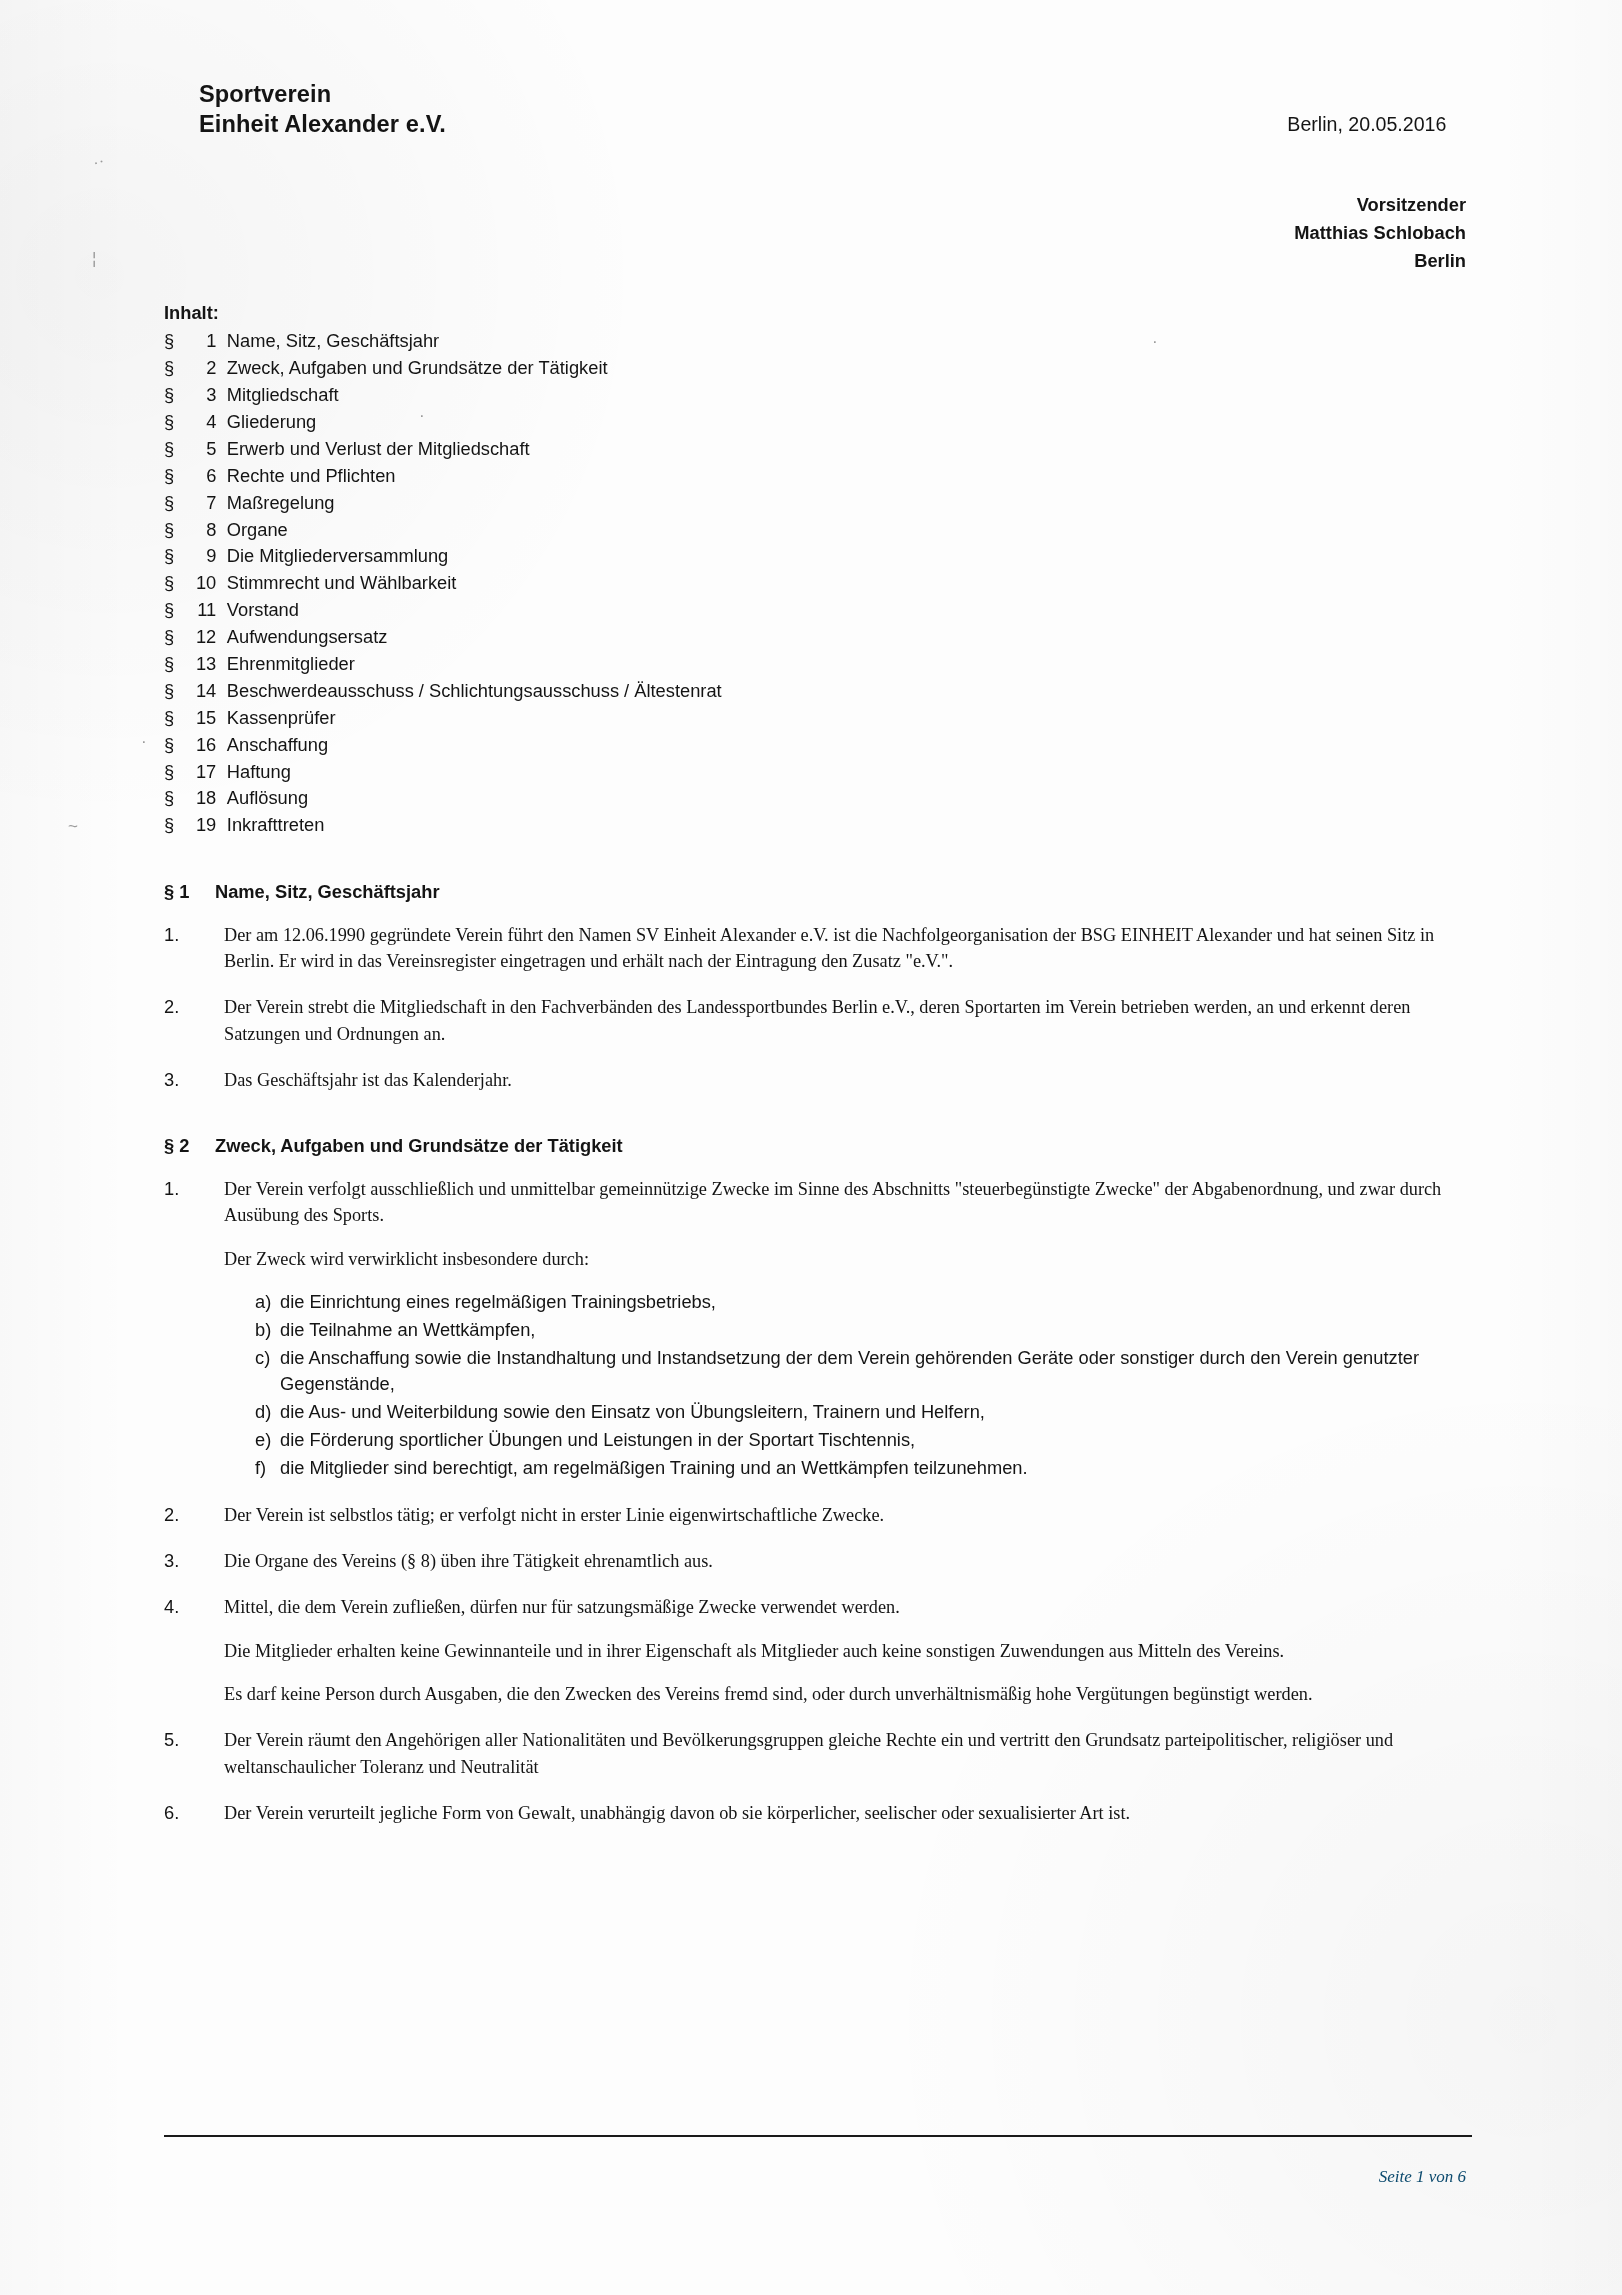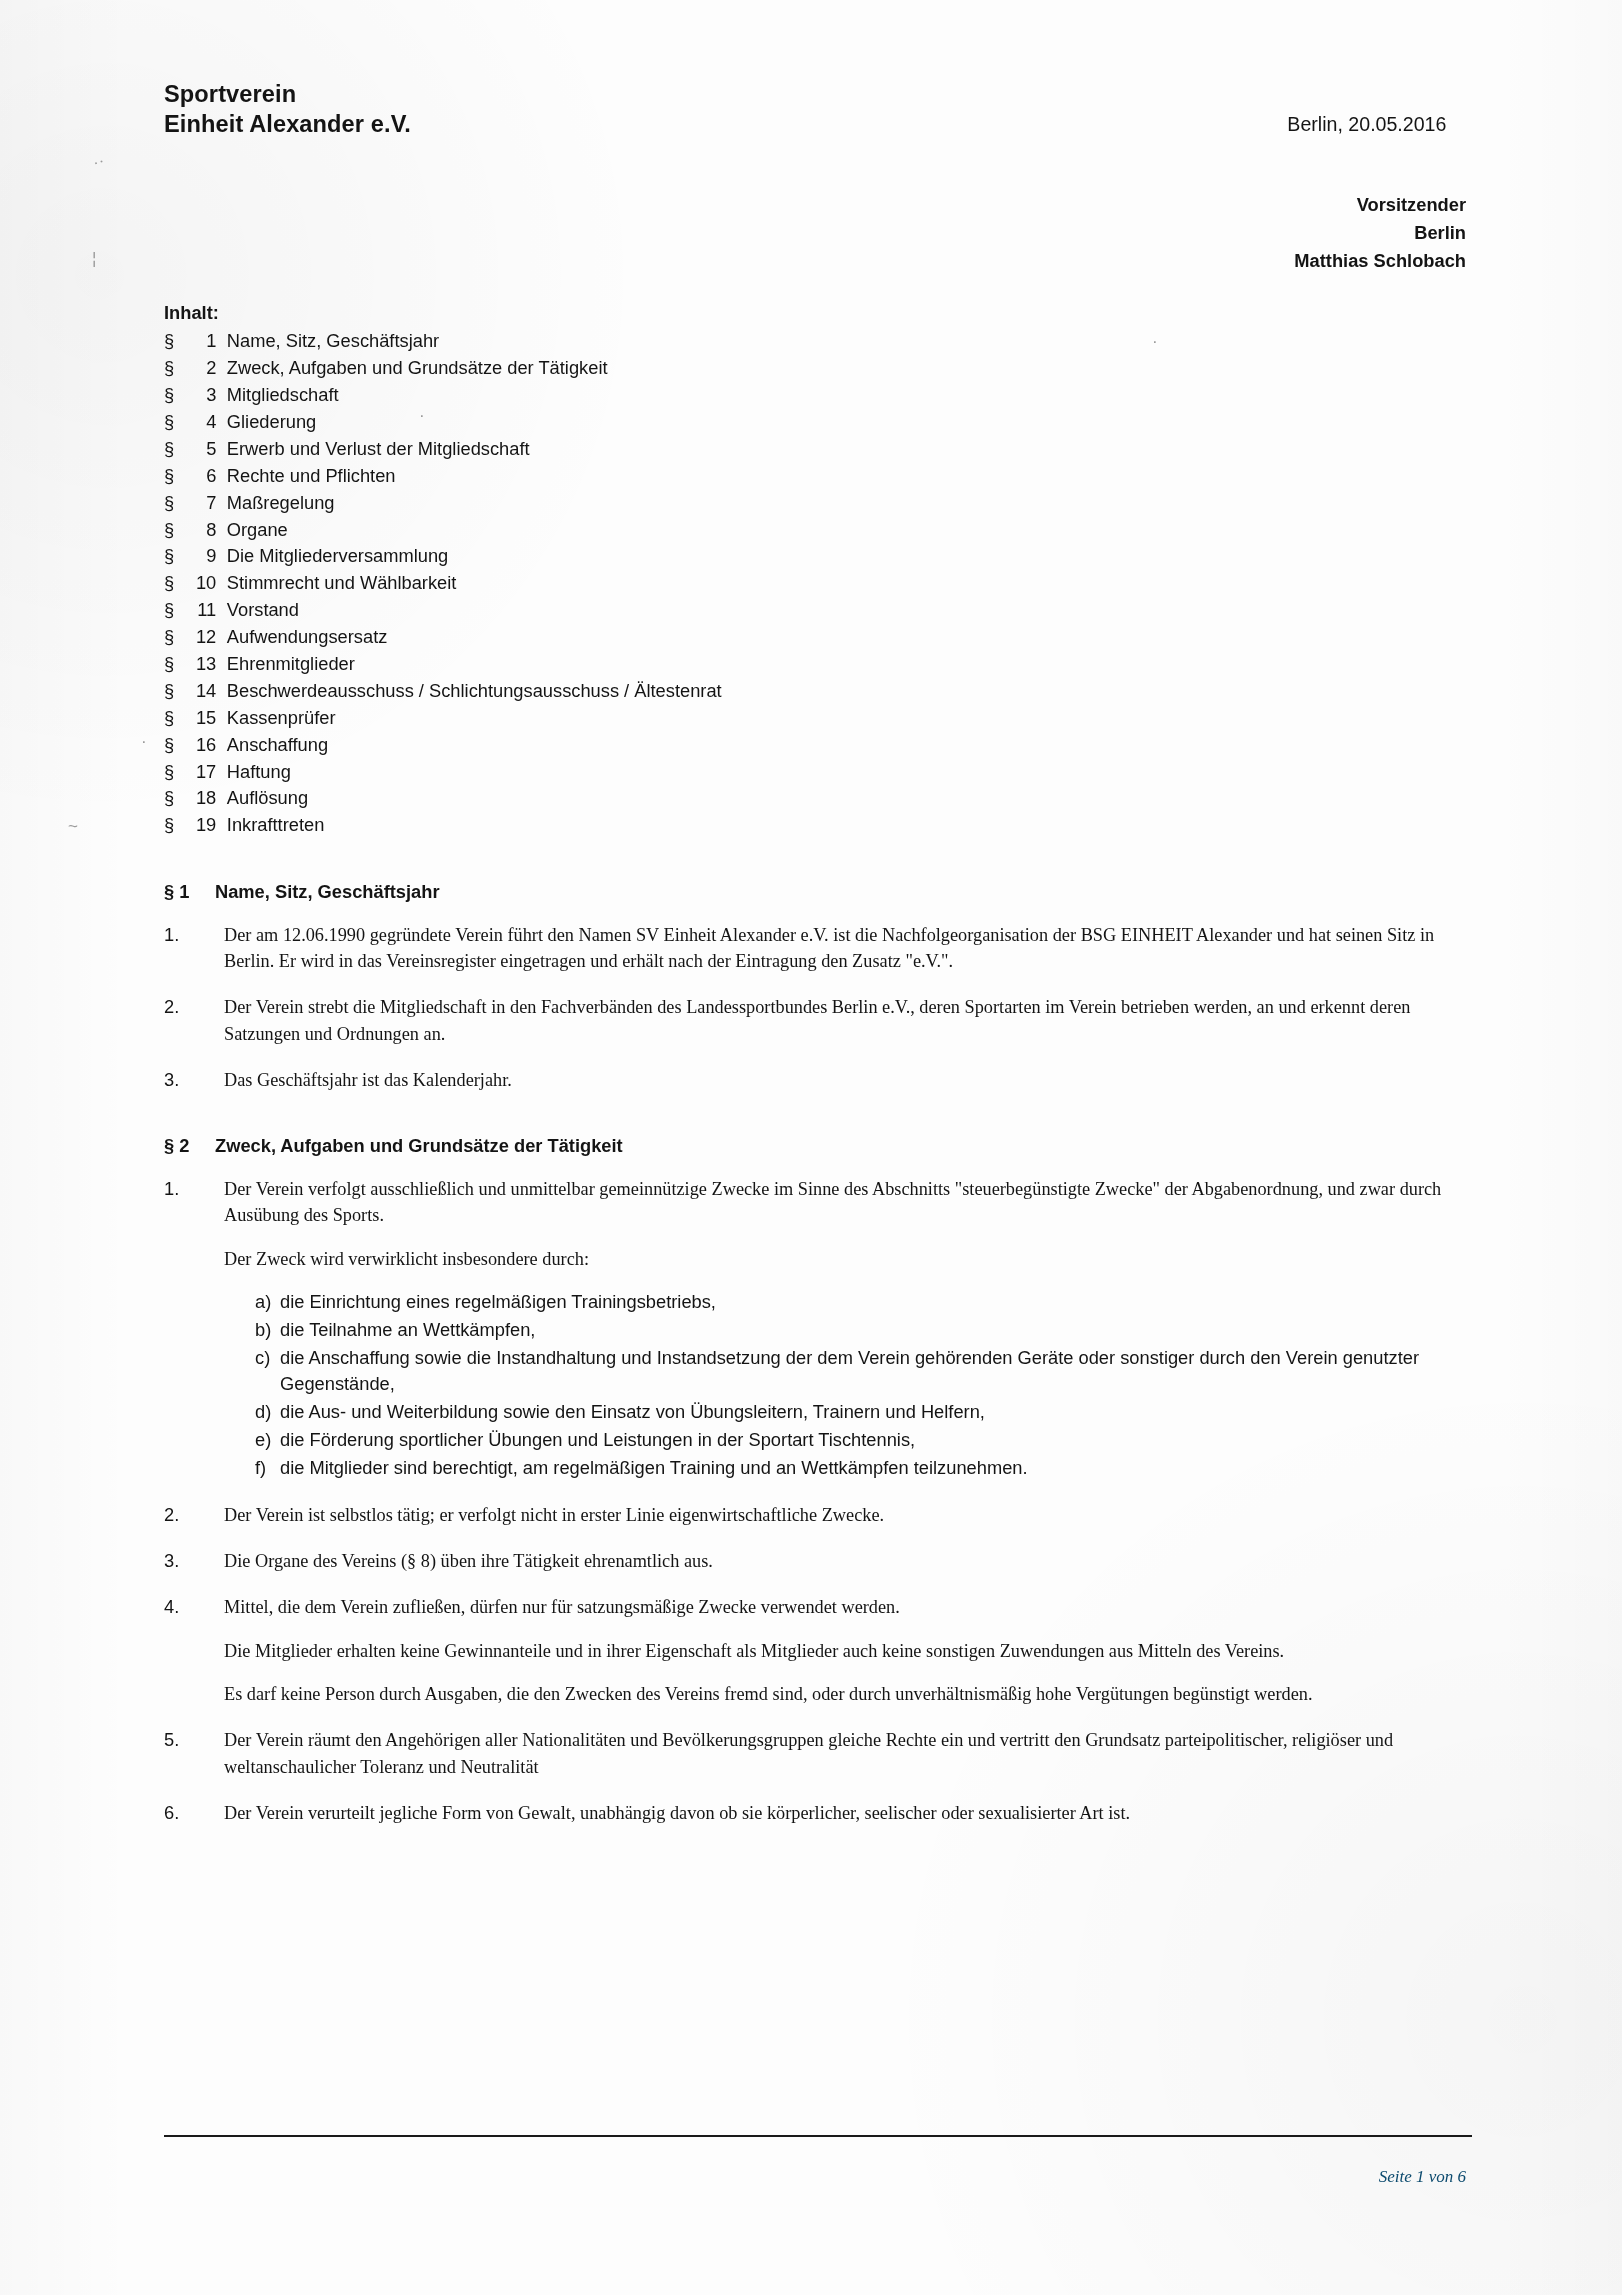--- a/index.html
+++ b/index.html
@@ -31,20 +31,21 @@
     position: absolute;
     left: 164px;
     top: 79px;
     width: 1302px;
   }
 
   
   .header-row {
     position: relative;
     min-height: 79px;
+    margin-left: 35px;
   }
   .org-name {
     font-size: 23.6px;
     font-weight: bold;
     line-height: 1.28;
     letter-spacing: 0.1px;
   }
   .org-line2 {
     font-size: 23.6px;
     font-weight: bold;
@@ -195,22 +196,22 @@
   <div class="content">
 
     <div class="header-row">
       <div class="org-name">Sportverein</div>
       <div class="org-line2">Einheit Alexander e.V.</div>
       <div class="doc-place-date">Berlin, 20.05.2016</div>
     </div>
 
     <div class="officer-block">
       <div>Vorsitzender</div>
+      <div>Matthias Schlobach</div>
       <div>Berlin</div>
-      <div>Matthias Schlobach</div>
     </div>
 
     <div class="toc-title">Inhalt:</div>
     <div class="toc-list">
       <div class="toc-item"><span class="toc-sign">§</span><span class="toc-num">1</span><span>Name, Sitz, Geschäftsjahr</span></div>
       <div class="toc-item"><span class="toc-sign">§</span><span class="toc-num">2</span><span>Zweck, Aufgaben und Grundsätze der Tätigkeit</span></div>
       <div class="toc-item"><span class="toc-sign">§</span><span class="toc-num">3</span><span>Mitgliedschaft</span></div>
       <div class="toc-item"><span class="toc-sign">§</span><span class="toc-num">4</span><span>Gliederung</span></div>
       <div class="toc-item"><span class="toc-sign">§</span><span class="toc-num">5</span><span>Erwerb und Verlust der Mitgliedschaft</span></div>
       <div class="toc-item"><span class="toc-sign">§</span><span class="toc-num">6</span><span>Rechte und Pflichten</span></div>

